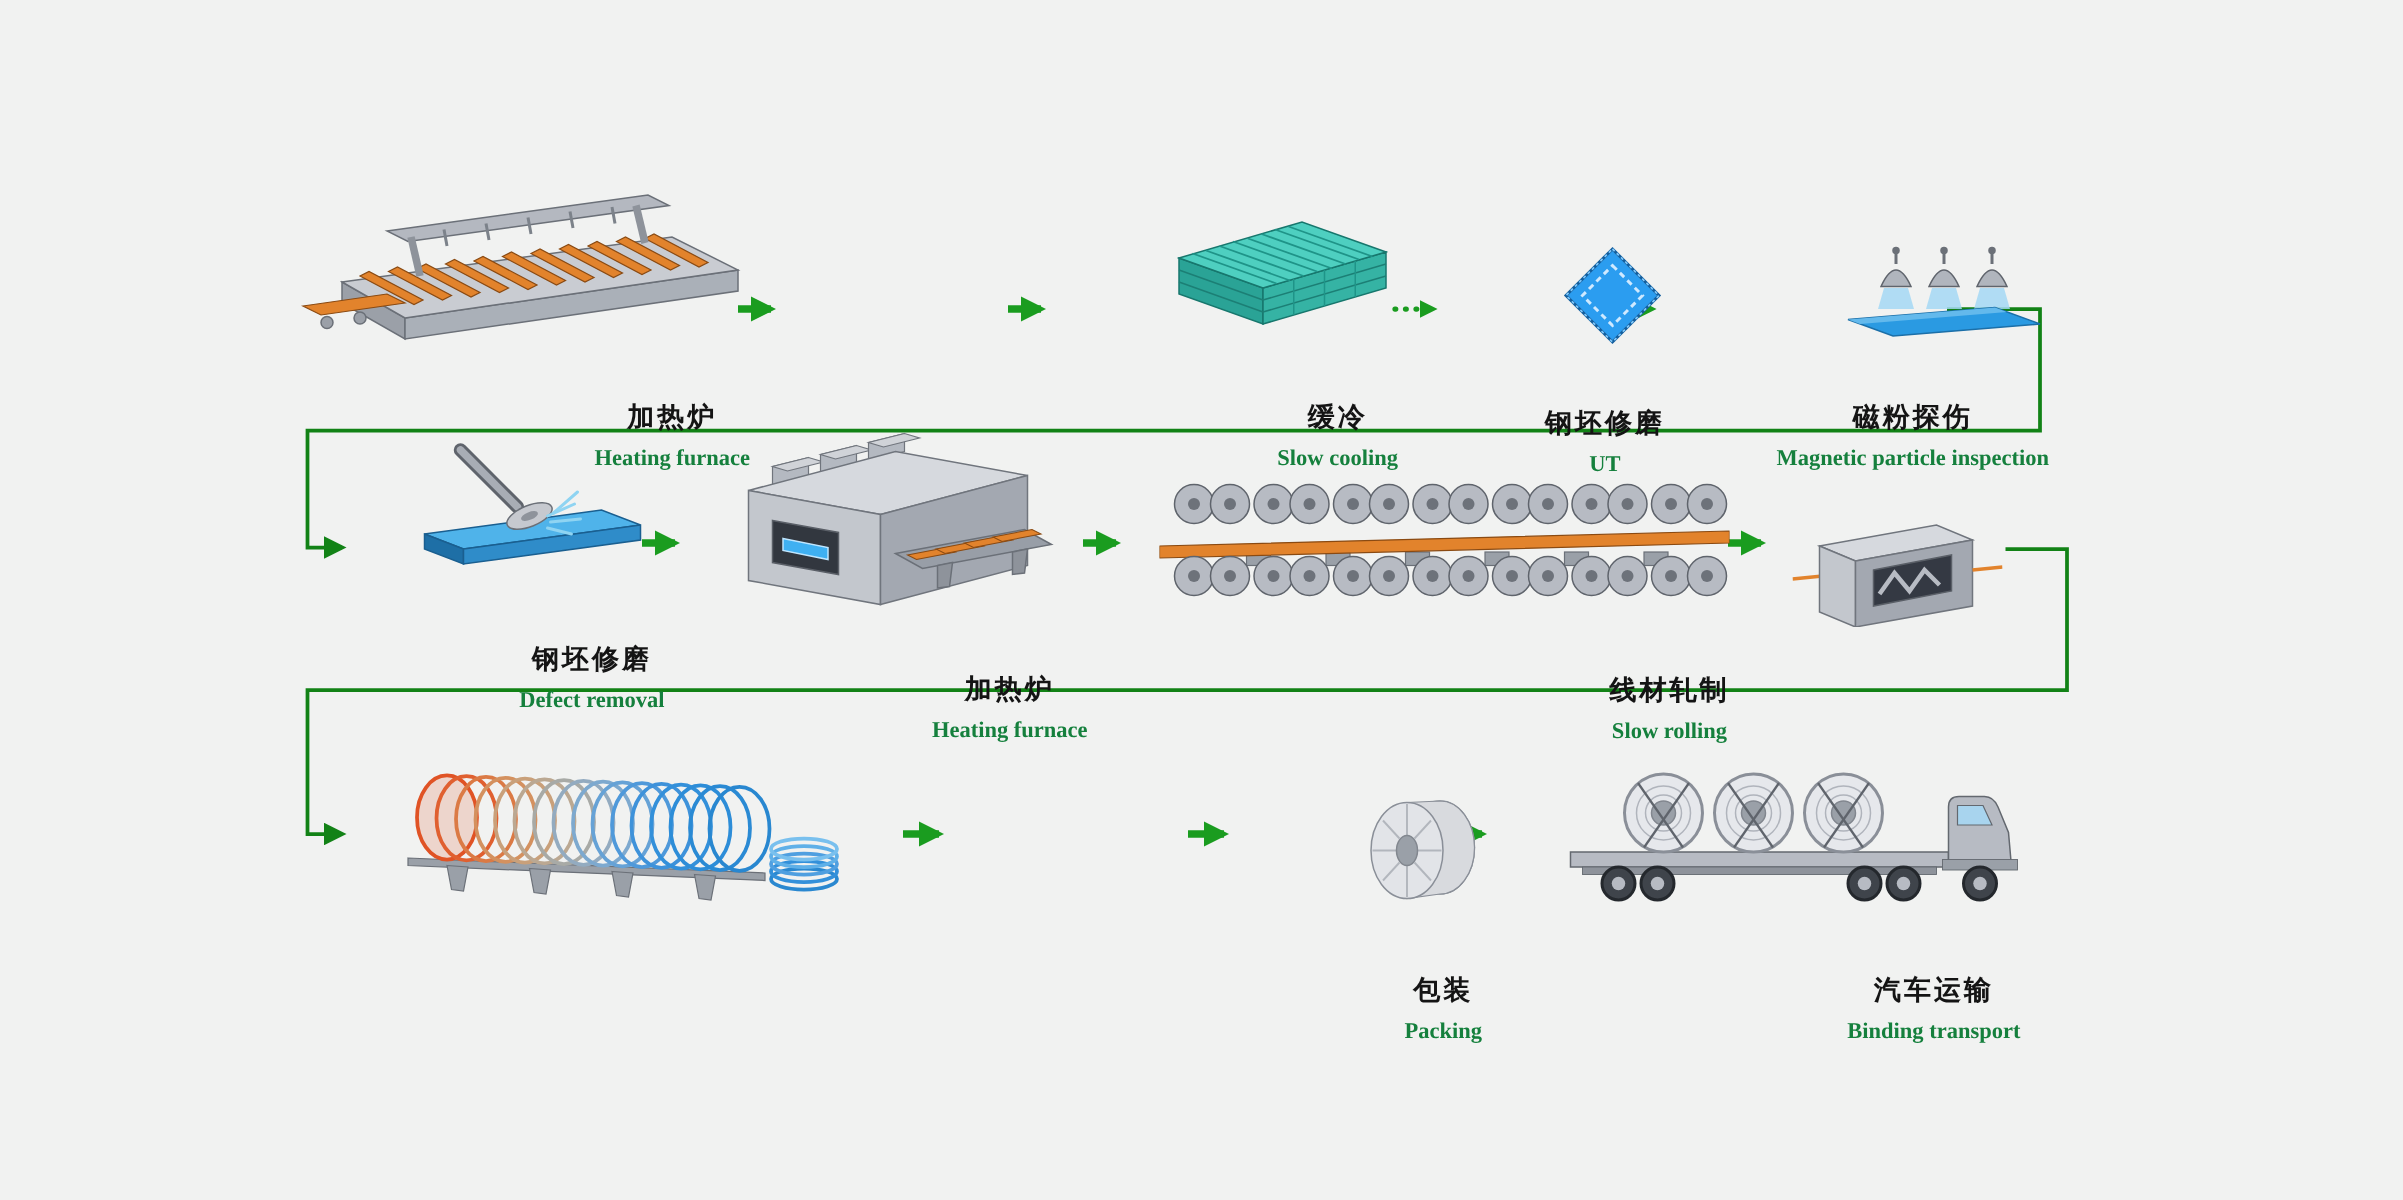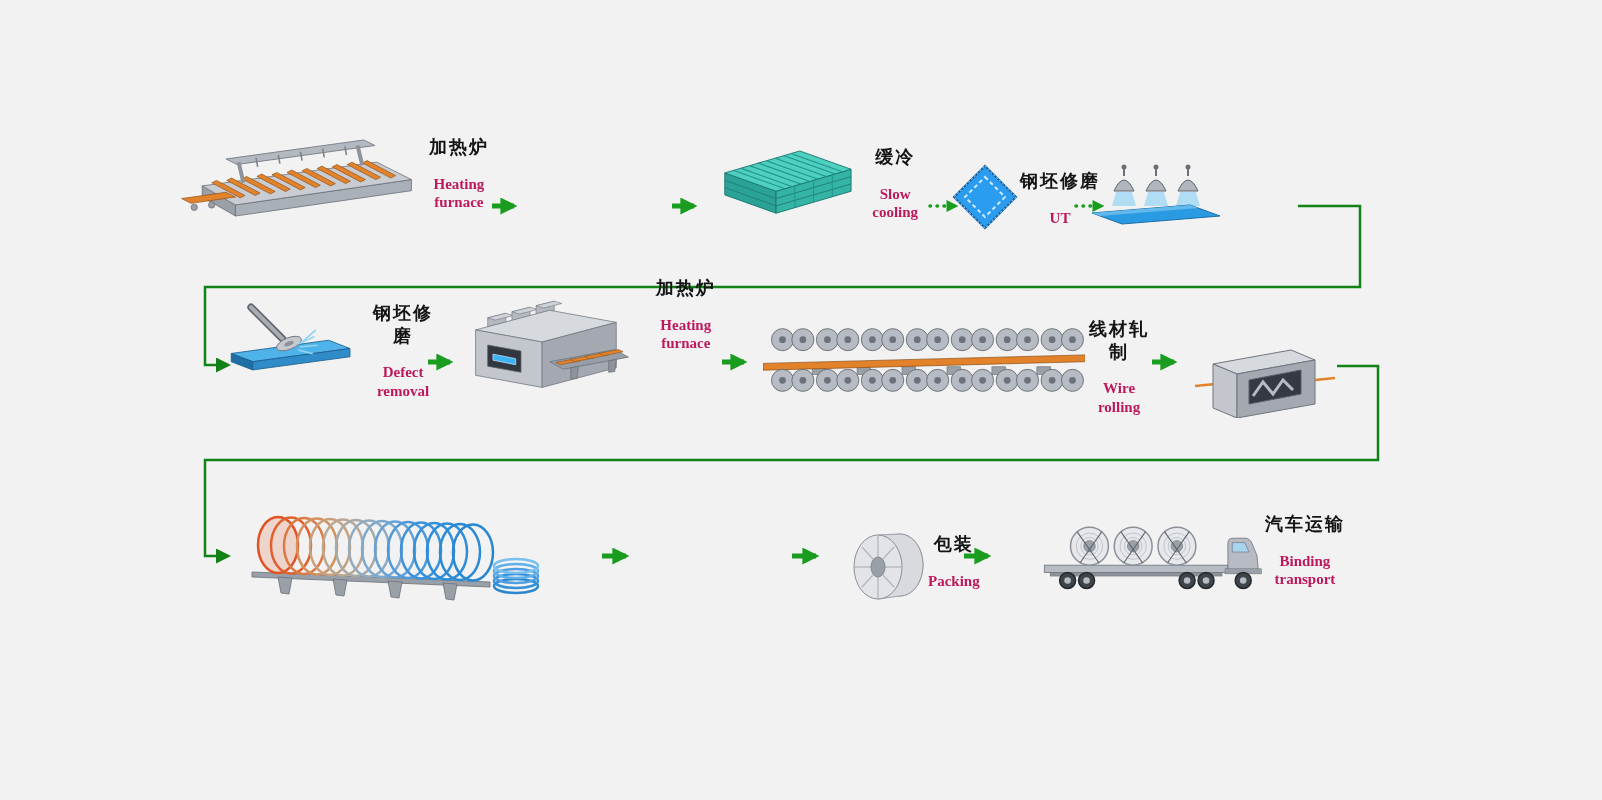--- a/index.html
+++ b/index.html
@@ -3,26 +3,26 @@
 <meta charset="utf-8">
 <style>
   * { margin:0; padding:0; box-sizing:border-box; }
   html,body { background:#ffffff; }
   .canvas {
     position:relative; width:1602px; height:800px;
     background:#f1f2f1; overflow:hidden;
     font-family:"DejaVu Sans", sans-serif;
   }
   .connectors { position:absolute; left:0; top:0; width:1602px; height:800px; }
-  .station { position:absolute; display:flex; flex-direction:row; align-items:flex-start; }
+  .station { position:absolute; display:flex; flex-direction:column; align-items:flex-end;gap:32px; }
   .station svg.icon { display:block; }
   .labels { text-align:center; margin-top:8px; line-height:1.25; }
   .zh { font-size:18px; font-weight:bold; color:#141414; letter-spacing:2px;
         font-family:"DejaVu Sans", sans-serif; }
-  .en { font-size:15px; font-weight:bold; color:#be185d; margin-top:16px;
+  .en { font-size:15px; font-weight:bold; color:#15803d; margin-top:6px;
         font-family:"Liberation Serif","DejaVu Serif", serif; }
 </style>
 </head>
 <body>
 
 <div class="canvas">
 
   <svg class="connectors" viewBox="0 0 1602 800">
     <defs>
       <marker id="ah" viewBox="0 0 10 10" refX="8" refY="5" markerWidth="3.4" markerHeight="3.4" orient="auto" markerUnits="strokeWidth">
@@ -151,20 +151,24 @@
         <polygon points="30,29 46,29 50,43 26,43" fill="#a5d8f5" opacity="0.85"></polygon>
         <polygon points="62,29 78,29 82,43 58,43" fill="#a5d8f5" opacity="0.85"></polygon>
         <polygon points="94,29 110,29 114,43 90,43" fill="#a5d8f5" opacity="0.85"></polygon>
         <path d="M28 28 Q38 6 48 28 Z" fill="#b0b5bd" stroke="#5f646c"></path>
         <path d="M60 28 Q70 6 80 28 Z" fill="#b0b5bd" stroke="#5f646c"></path>
         <path d="M92 28 Q102 6 112 28 Z" fill="#b0b5bd" stroke="#5f646c"></path>
       </g>
       <polygon points="6,50 104,42 134,53 36,61" fill="#2a9ae2" stroke="#1b6fa8"></polygon>
       <polygon points="6,50 104,42 112,45 14,53" fill="#63b9ec"></polygon>
     </svg>
+    <div class="labels">
+      <div class="zh">磁粉探伤</div>
+      <div class="en">Magnetic particle inspection</div>
+    </div>
   </div>
 
   <div class="station" style="left:223px;top:294px;width:220px">
     <svg class="icon" width="170" height="95" viewBox="0 0 170 95">
       <polygon points="10,62 128,46 154,56 36,72" fill="#4fb3ea" stroke="#1a5f90"></polygon>
       <polygon points="10,62 36,72 36,82 10,72" fill="#1e6fa6" stroke="#1a5f90"></polygon>
       <polygon points="36,72 154,56 154,66 36,82" fill="#2f8cc9" stroke="#1a5f90"></polygon>
       <line x1="34" y1="6" x2="72" y2="44" stroke="#5f646c" stroke-width="9" stroke-linecap="round"></line>
       <line x1="34" y1="6" x2="72" y2="44" stroke="#a8adb5" stroke-width="5" stroke-linecap="round"></line>
       <ellipse cx="80" cy="50" rx="16" ry="7" transform="rotate(-22 80 50)" fill="#c6c9cf" stroke="#6b7078"></ellipse>
@@ -246,21 +250,21 @@
       <use href="#wrStand" x="35" y="50"></use>
         <use href="#wrStand" x="88" y="50"></use>
       <use href="#wrStand" x="141" y="50"></use>
         <use href="#wrStand" x="194" y="50"></use>
       <use href="#wrStand" x="247" y="50"></use>
         <use href="#wrStand" x="300" y="50"></use>
       <use href="#wrStand" x="353" y="50"></use>
     </svg>
     <div class="labels">
       <div class="zh">线材轧制</div>
-      <div class="en">Wire rolling</div>
+      <div class="en">Slow rolling</div>
     </div>
   </div>
 
   <div class="station" style="left:1195px;top:318px;width:140px">
     <svg class="icon" width="140" height="100" viewBox="0 0 140 100">
       <line x1="0" y1="68" x2="20" y2="66" stroke="#e2832c" stroke-width="2.5"></line>
       <polygon points="18,46 96,32 120,42 42,56" fill="#d6d9de" stroke="#70757d"></polygon>
       <polygon points="18,46 42,56 42,100 18,90" fill="#c3c7cd" stroke="#70757d"></polygon>
       <polygon points="42,56 120,42 120,86 42,100" fill="#a3a8b1" stroke="#70757d"></polygon>
       <polygon points="54,62 106,52 106,76 54,86" fill="#343943" stroke="#5a5f67"></polygon>
@@ -300,21 +304,21 @@
         <ellipse cx="278" cy="96" rx="22" ry="7" stroke="#2a88d0"></ellipse>
         <ellipse cx="278" cy="91" rx="22" ry="7" stroke="#3390da"></ellipse>
         <ellipse cx="278" cy="86" rx="22" ry="7" stroke="#4f9fe0"></ellipse>
         <ellipse cx="278" cy="81" rx="22" ry="7" stroke="#5fb0e8"></ellipse>
         <ellipse cx="278" cy="76" rx="22" ry="7" stroke="#79c0ee"></ellipse>
       </g>
     </svg>
   </div>
 
 
-  <div class="station" style="left:848px;top:525px;width:180px">
+  <div class="station" style="left:808px;top:525px;width:180px">
     <svg class="icon" width="80" height="85" viewBox="0 0 80 85">
       <ellipse cx="52" cy="40" rx="23" ry="31" fill="#c9ccd2" stroke="#8a8f98"></ellipse>
       <path d="M30 10 L52 9 A23 31 0 0 1 52 71 L30 74 Z" fill="#d8dade" stroke="#8a8f98" stroke-width="0.8"></path>
       <ellipse cx="30" cy="42" rx="24" ry="32" fill="#e2e4e8" stroke="#8a8f98"></ellipse>
       <g stroke="#b2b6bd" stroke-width="1.3">
         <line x1="30" y1="11" x2="30" y2="32"></line>
           <line x1="30" y1="52" x2="30" y2="73"></line>
         <line x1="7" y1="42" x2="23" y2="42"></line>
           <line x1="37" y1="42" x2="53" y2="42"></line>
         <line x1="14" y1="22" x2="25" y2="34"></line>

